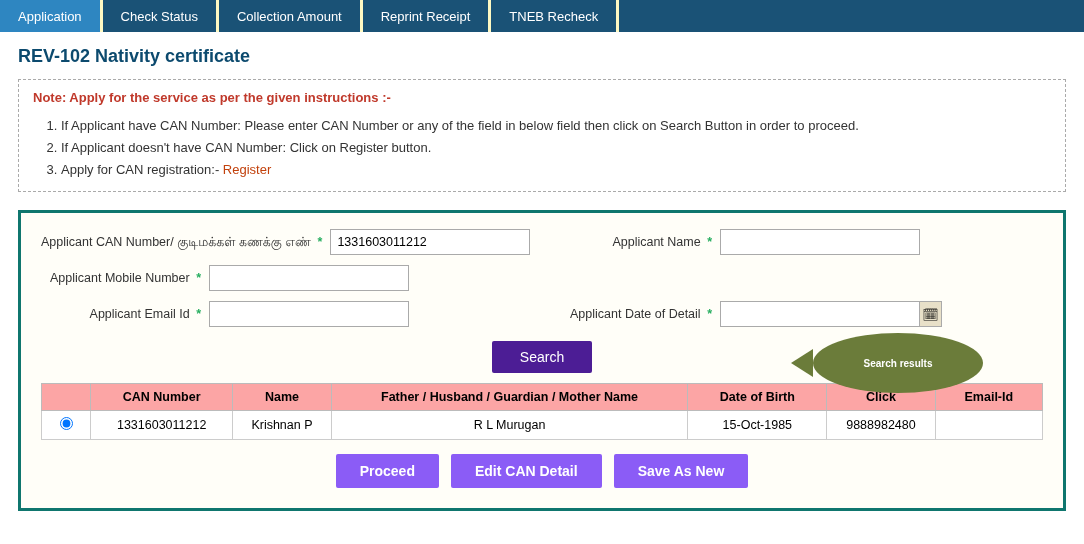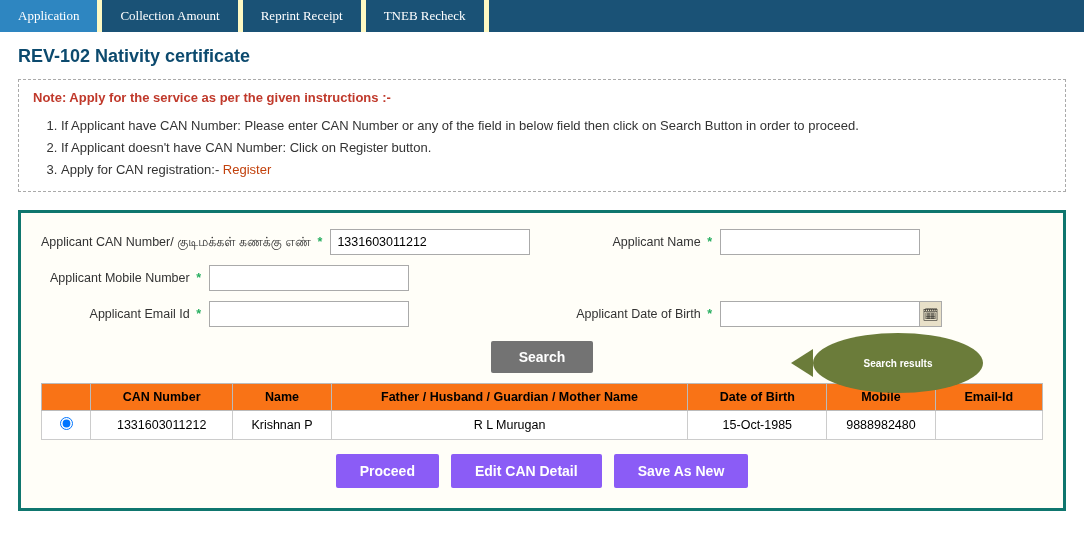--- a/index.html
+++ b/index.html
@@ -12,22 +12,21 @@
       align-items: stretch;
       height: 32px;
     }
     .nav-item {
       color: #fff;
       padding: 8px 18px;
       display: flex;
       align-items: center;
       cursor: pointer;
       font-size: 13px;
-      border-right: 5px solid #fef9c3;
-      font-family: Liberation Serif, serif;
+      border-right: 3px solid #fef9c3;
     }
     .nav-item.active { background: #2e86c1; }
 
     
     .page-content {
       padding: 14px 18px;
     }
 
     .page-title {
       color: #0c4a6e;
@@ -122,26 +121,26 @@
     }
 
     
     .search-btn-row {
       display: flex;
       justify-content: center;
       margin: 14px 0 10px;
       position: relative;
     }
     .btn-orange {
-      background: #737373;
+      background: #4c1d95;
       color: #fff;
       border: none;
       padding: 8px 28px;
       font-size: 14px;
-      font-weight: bold;
+      font-weight: normal;
       cursor: pointer;
       border-radius: 2px;
     }
 
     
     .search-results-callout {
       position: absolute;
       right: 60px;
       top: -8px;
     }
@@ -173,21 +172,21 @@
       border-right: 22px solid #6b7c3a;
     }
 
     
     .results-table {
       width: 100%;
       border-collapse: collapse;
       margin-top: 8px;
     }
     .results-table th {
-      background: #f97316;
+      background: #fca5a5;
       border: 1px solid #bbb;
       padding: 6px 20px;
       text-align: center;
       font-size: 12.5px;
       font-weight: bold;
     }
     .results-table td {
       border: 1px solid #ccc;
       padding: 6px 10px;
       text-align: center;
@@ -218,20 +217,21 @@
     .radio-cell {
       text-align: center;
     }
     input[type="radio"] { cursor: pointer; }
   </style>
 </head>
 <body>
 
 <nav class="top-nav">
   <div class="nav-item active">Application</div>
+  <div class="nav-item">Check Status</div>
   <div class="nav-item">Collection Amount</div>
   <div class="nav-item">Reprint Receipt</div>
   <div class="nav-item">TNEB Recheck</div>
 </nav>
 
 <div class="page-content">
 
   <div class="page-title">REV-102 Nativity certificate</div>
 
   <div class="note-box">
@@ -278,21 +278,21 @@
     <div class="form-row">
       <div class="form-group">
         <label>
           <span>Applicant Email Id</span>
           <span class="required">*</span>
         </label>
         <input type="text" style="">
       </div>
       <div class="form-group">
         <label>
-          <span>Applicant Date of Birth</span>
+          <span>Applicant Date of Detail</span>
           <span class="required">*</span>
         </label>
         <div class="date-input-wrapper">
           <input type="text" style="">
           <div class="cal-icon">🗓</div>
         </div>
       </div>
     </div>
 
     <div class="search-btn-row">
@@ -305,21 +305,21 @@
     </div>
 
     <table class="results-table">
       <thead>
         <tr>
           <th></th>
           <th>CAN Number</th>
           <th>Name</th>
           <th>Father / Husband / Guardian / Mother Name</th>
           <th>Date of Birth</th>
-          <th>Mobile</th>
+          <th>Click</th>
           <th>Email-Id</th>
         </tr>
       </thead>
       <tbody>
         <tr>
           <td class="radio-cell">
             <input type="radio" name="row-select" checked="" style="">
           </td>
           <td>1331603011212</td>
           <td>Krishnan P</td>

